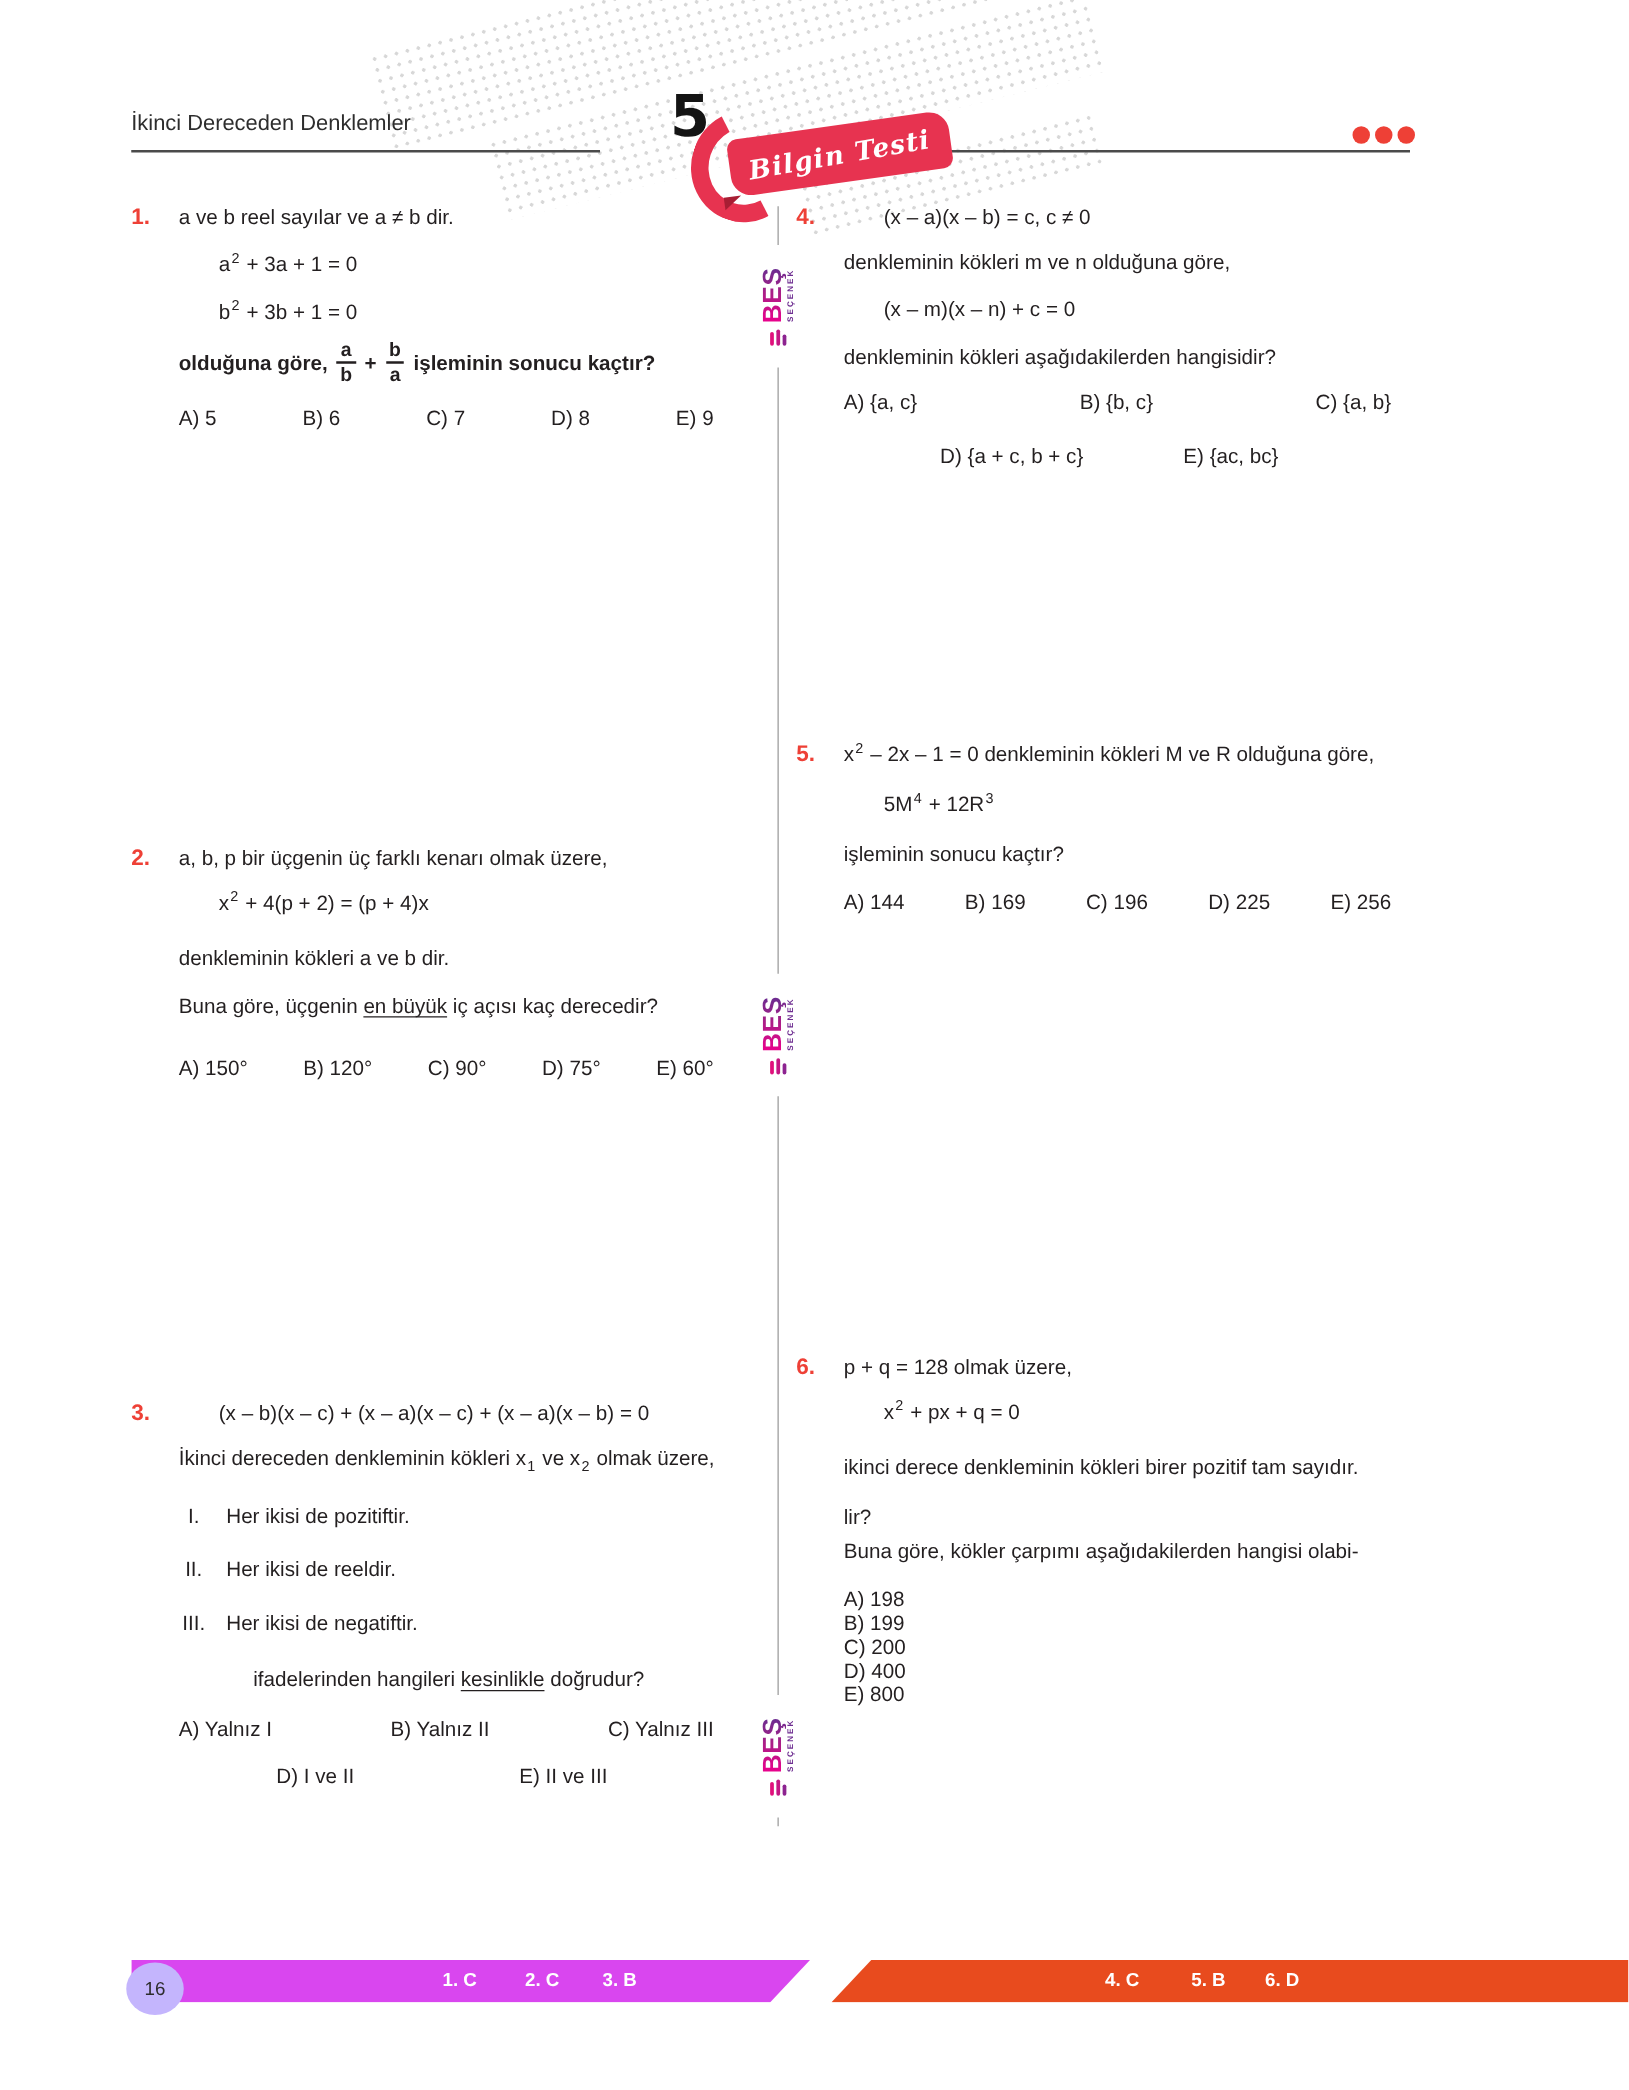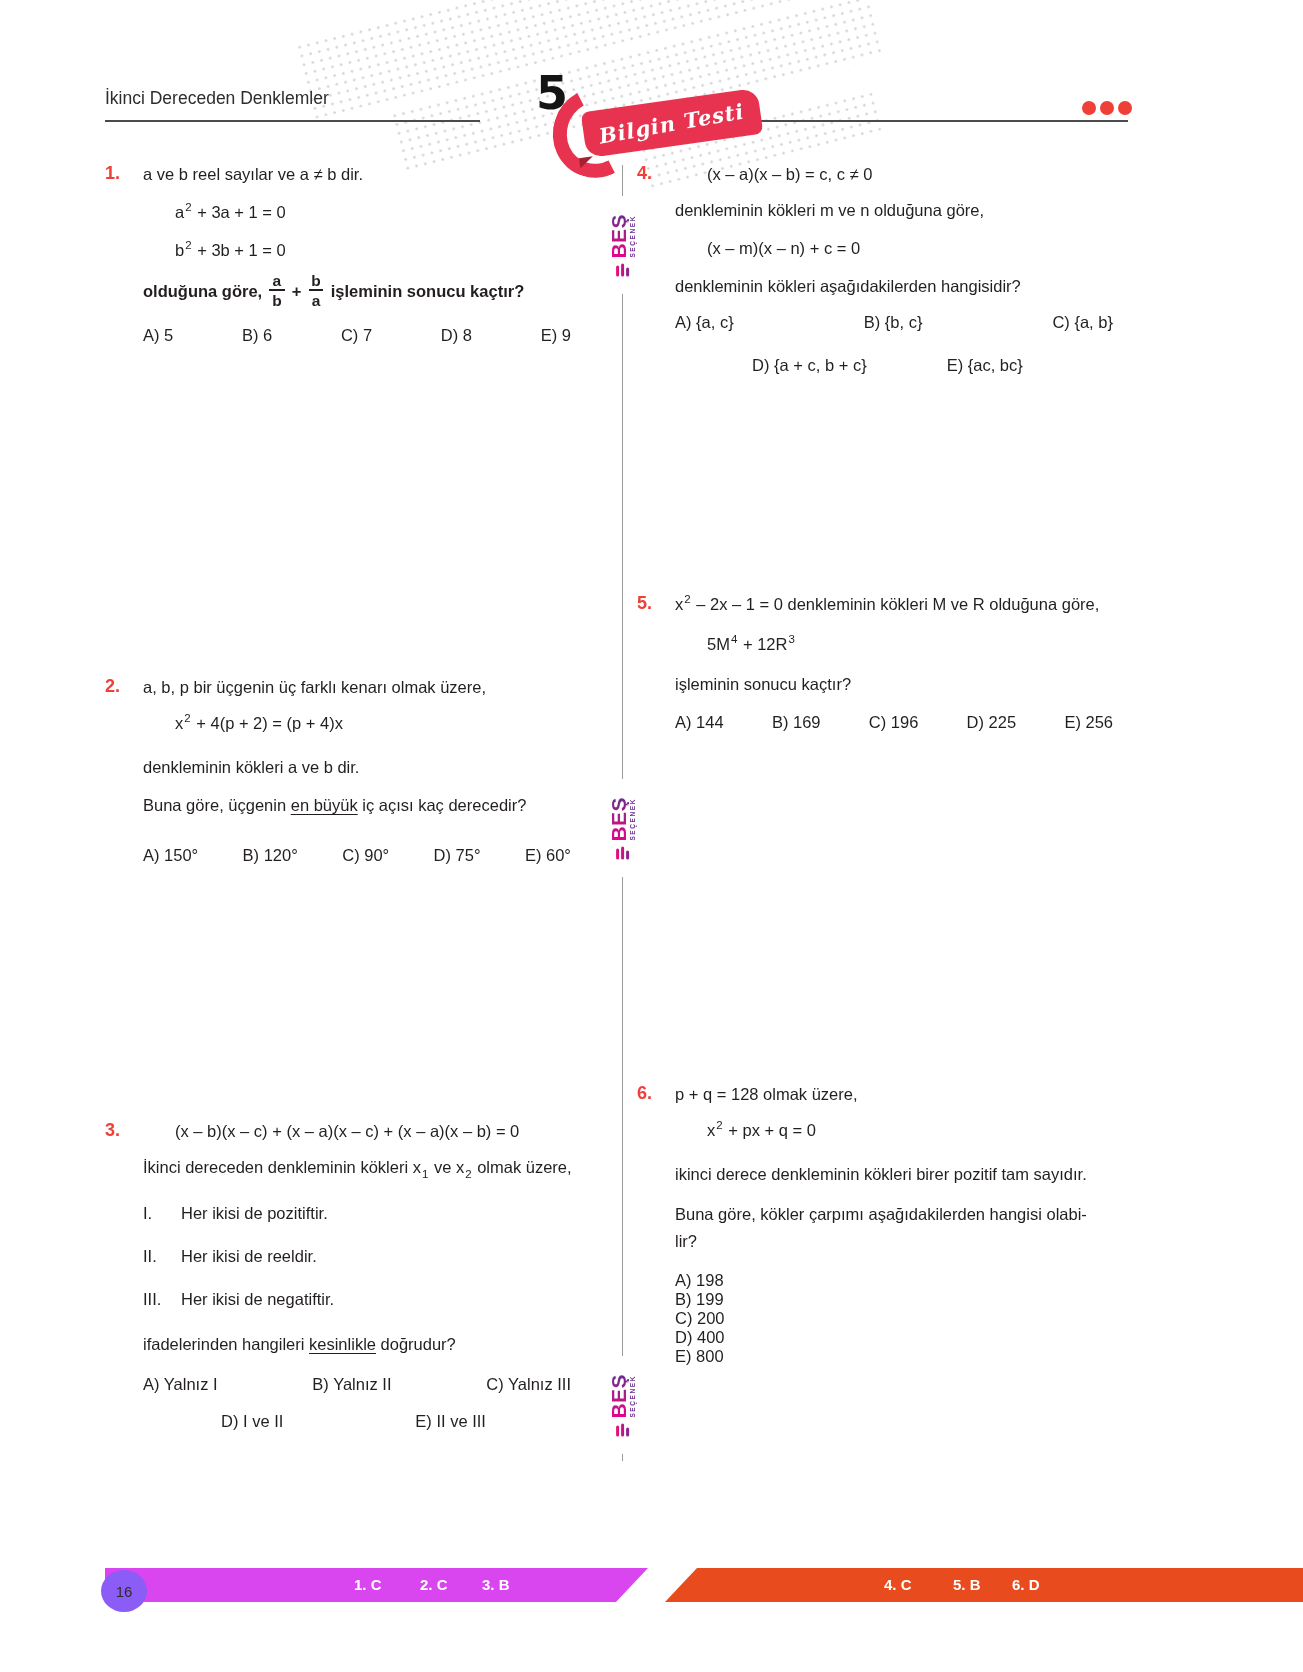--- a/index.html
+++ b/index.html
@@ -81,21 +81,21 @@
   
   .q { position:absolute; z-index:2; font-size:16.5px; }
   .qL { left:105px; width:470px; }
   .qR { left:637px; width:486px; }
   .qp1 { top:163px; } .qp2 { top:676px; } .qp3 { top:1120px; }
   .qp4 { top:163px; } .qp5 { top:593px; } .qp6 { top:1083px; }
   .qnum { position:absolute; left:0; top:0; color:#ee4036; font-weight:bold; font-size:18px; }
   .qc { margin-left:38px; }
   .line { margin:0; line-height:22px; }
   .eq { margin-left:32px; } .mt14 { margin-top:14px; } .mt16 { margin-top:16px; }
-  .mt18 { margin-top:18px; } .mt20 { margin-top:20px; } .mt24 { margin-top:24px; } .mt30 { margin-top:30px;align-items:flex-end; }
+  .mt18 { margin-top:18px; } .mt20 { margin-top:20px; } .mt24 { margin-top:24px;text-align:center; } .mt30 { margin-top:30px;align-items:flex-end; }
   .b { font-weight:normal; }
   .u { text-decoration:underline; text-underline-offset:3px; }
   .sup { font-size:11.5px; position:relative; top:-7px; margin:0 1px 0 1px; }
   .subs { font-size:11.5px; position:relative; top:5px; margin:0 1px; }
 
   .stemflex { display:flex; align-items:center; gap:7px; font-weight:bold; margin-top:10px; }
   .frac { display:inline-flex; flex-direction:column; align-items:center; line-height:1.05; font-size:15.5px; font-weight:bold; }
   .frac .den { border-top:2px solid #231f20; padding-top:2px; }
   .frac span { padding:0 3px; }
 
@@ -110,21 +110,21 @@
     clip-path:polygon(0 0, 100% 0, calc(100% - 32px) 100%, 0 100%);
   }
   .bar-orange {
     position:absolute; left:665px; top:1568px; width:638px; height:34px; background:#e84b1e; z-index:1;
     clip-path:polygon(32px 0, 100% 0, 100% 100%, 0 100%);
   }
   .ans { position:absolute; top:0; height:34px; line-height:34px; color:#fff; font-weight:bold; font-size:15px; }
   .ga1 { left:249px; } .ga2 { left:315px; } .ga3 { left:377px; }
   .oa1 { left:219px; } .oa2 { left:288px; } .oa3 { left:347px; }
   .page-bubble {
-    position:absolute; left:101px; top:1570px; width:46px; height:42px; background:#8b5cf6;
+    position:absolute; left:101px; top:1570px; width:46px; height:42px; background:#c4b5fd;
     border-radius:50%; z-index:2; display:flex; align-items:center; justify-content:center;
     font-size:15px; color:#2d2d2d;
   }
 </style>
 </head>
 <body>
 
 <div class="page">
 
   <div class="halftone ht1"></div>
@@ -298,22 +298,22 @@
     </div>
   </section>
 
   <section class="q qR qp6">
     <span class="qnum">6.</span>
     <div class="qc">
       <p class="line">p + q = 128 olmak üzere,</p>
       <p class="line eq mt14"><span>x</span><span class="sup">2</span><span> + px + q = 0</span></p>
       <p class="line mt20">ikinci derece denkleminin kökleri birer pozitif tam sayıdır.</p>
       <p class="line b mt16" style="line-height:27px;">
+        <span style="display:block;">lir?</span>
         <span style="display:block;">Buna göre, kökler çarpımı aşağıdakilerden hangisi olabi-</span>
-        <span style="display:block;">lir?</span>
       </p>
       <div class="opts mt16" style="width:438px;flex-direction:column;">
         <span>A) 198</span>
         <span>B) 199</span>
         <span>C) 200</span>
         <span>D) 400</span>
         <span>E) 800</span>
       </div>
     </div>
   </section>

